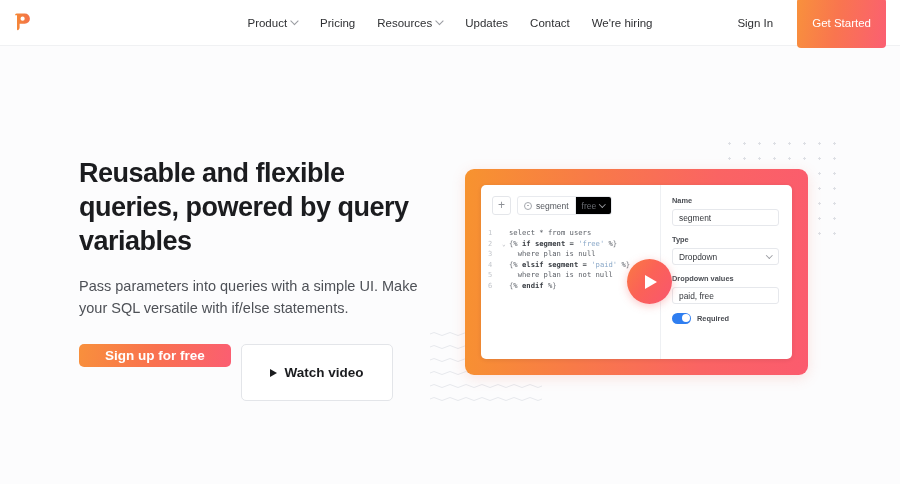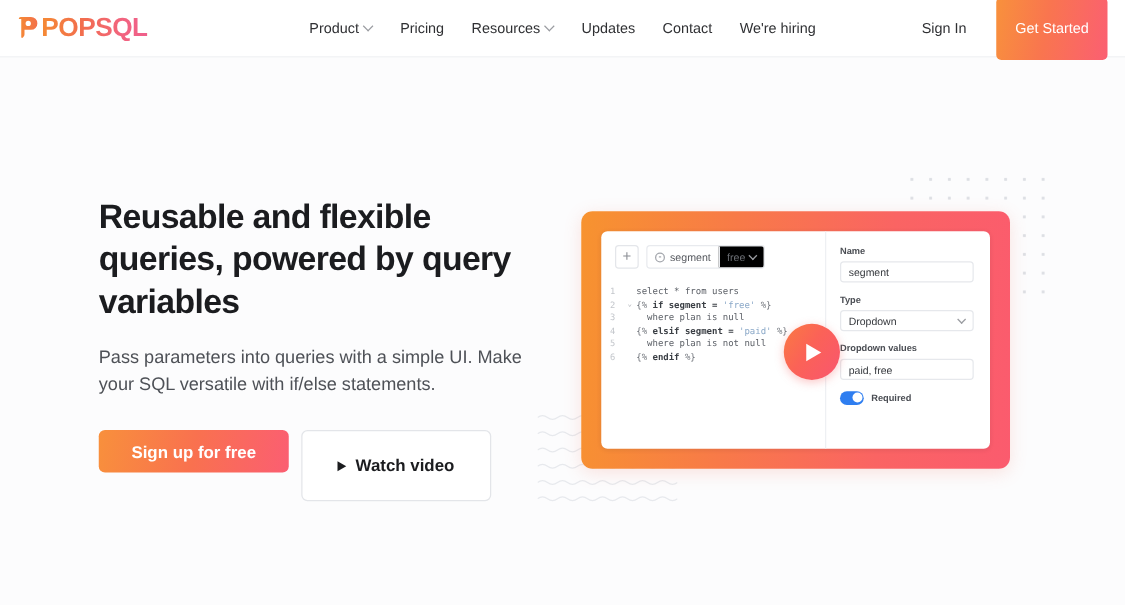--- a/index.html
+++ b/index.html
@@ -96,21 +96,21 @@
   }
   p.sub {
     margin-top: 17px;
     font-size: 14.5px; line-height: 1.52; color: #4e5157;
   }
   .cta-row { margin-top: 25px; display: flex; gap: 10px; }
   .cta-primary {
     background: linear-gradient(100deg, #f8903c 0%, #f9714f 50%, #fb5e72 100%);
     color: #fff; border: none; border-radius: 5px;
     font-size: 13.5px; font-weight: 600;
-    width: 152px; height: 34px; cursor: pointer;
+    width: 152px; height: 23px; cursor: pointer;
     font-family: inherit;
   }
   .cta-secondary {
     background: #ffffff; color: #1b1c1f;
     border: 1px solid #e3e5e9; border-radius: 5px;
     font-size: 13.5px; font-weight: 600;
     width: 152px; height: 57px; cursor: pointer;
     font-family: inherit;
     display: flex; align-items: center; justify-content: center; gap: 7px;
   }
@@ -249,21 +249,20 @@
         <defs>
           <linearGradient id="lg" x1="0" y1="0" x2="1" y2="0">
             <stop offset="0%" stop-color="#f58a35"></stop>
               <stop offset="100%" stop-color="#f3714a"></stop>
           </linearGradient>
         </defs>
         <path d="M1 2.2a1.6 1.6 0 0 1 1.6-1.6h8.2a5.1 5.1 0 0 1 0 10.2H5.6v3.6c0 1.1-.5 1.6-1.3 2.6-.5.6-1.3.3-1.3-.5V2.2z" fill="url(#lg)"></path>
         <circle cx="8.6" cy="5.7" r="2.1" fill="#ffffff"></circle>
       </svg>
     </span>
-    <span class="logo-text">POPSQL</span>
   </a>
 
   <nav class="nav">
     <a class="nav-item" href="#">
       <span>Product</span>
       <span class="chev"></span>
     </a>
     <a class="nav-item" href="#">
       <span>Pricing</span>
     </a>

